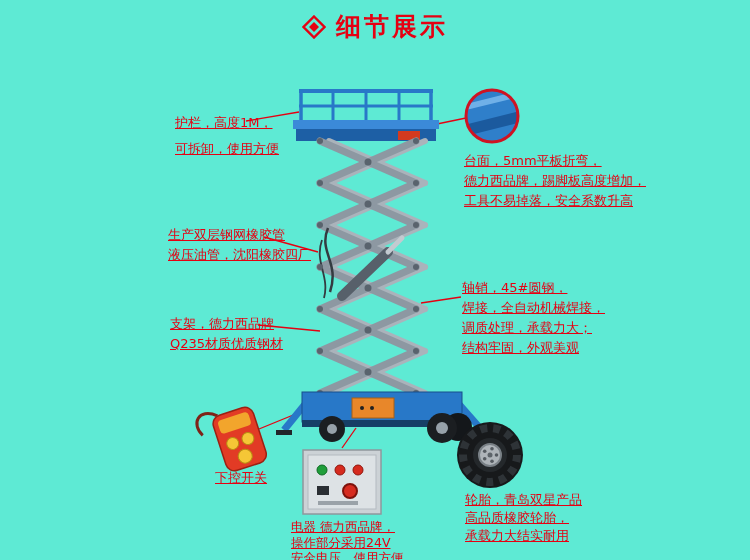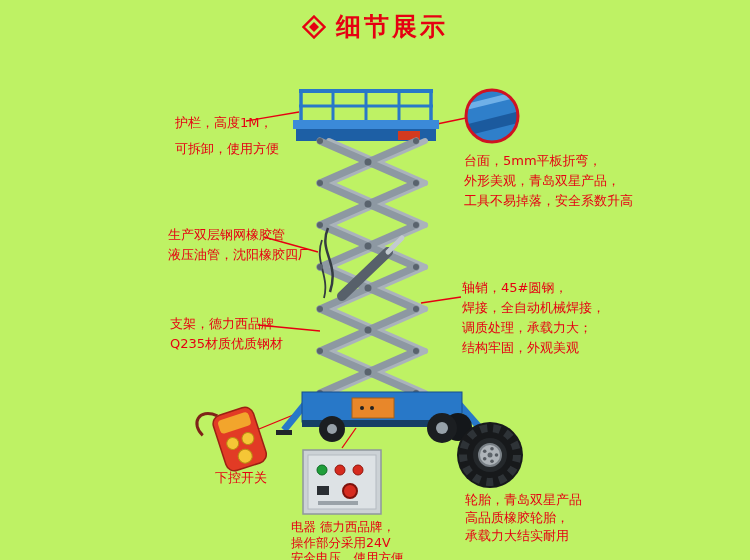--- a/index.html
+++ b/index.html
@@ -1,33 +1,33 @@
 <!DOCTYPE html>
 <html style="--accent: #e60012; --machine-blue: #2878c8;"><head>
 <meta charset="utf-8">
 <style>
   :root { --accent:#e60012; --machine-blue:#2878c8; }
   * { margin:0; padding:0; box-sizing:border-box; }
   html,body { background:#ffffff; }
   body { font-family:"DejaVu Sans","Liberation Sans",sans-serif; }
   .stage {
     position:relative; width:750px; height:560px; margin:0 auto;
-    background:#bef264; overflow:hidden;
+    background:#5eead4; overflow:hidden;
   }
   .header {
     position:absolute; top:10px; left:0; width:750px;
     display:flex; align-items:center; justify-content:center; gap:10px;
   }
   .header .title {
     color:var(--accent,#e60012); font-size:25px; font-weight:bold; letter-spacing:3px;
   }
   .illustration { position:absolute; left:0; top:0; }
   .callout {
     position:absolute; color:var(--accent,#e60012); font-size:13px;
-    line-height:20px; white-space:nowrap; text-align:left;
+    line-height:20px; white-space:nowrap; text-align:left;text-decoration:underline;
   }
   .callout.tall { line-height:26px; }
   .callout.small { font-size:12.5px; line-height:15.5px; }
   .callout.center { text-align:center; }
   .leaders line { stroke:var(--accent,#e60012); stroke-width:1.3; }
 </style>
 </head>
 <body>
 
 <div class="stage">
@@ -206,21 +206,21 @@
     </g>
   </svg>
 
   <div class="callout tall" style="left:175px; top:110px;">
     <div>护栏，高度1M，</div>
     <div>可拆卸，使用方便</div>
   </div>
 
   <div class="callout" style="left:464px; top:151px;">
     <div>台面，5mm平板折弯，</div>
-    <div>外形美观，青岛双星产品，</div>
+    <div>德力西品牌，踢脚板高度增加，</div>
     <div>工具不易掉落，安全系数升高</div>
   </div>
 
   <div class="callout" style="left:168px; top:225px;">
     <div>生产双层钢网橡胶管</div>
     <div>液压油管，沈阳橡胶四厂</div>
   </div>
 
   <div class="callout" style="left:170px; top:314px;">
     <div>支架，德力西品牌</div>

